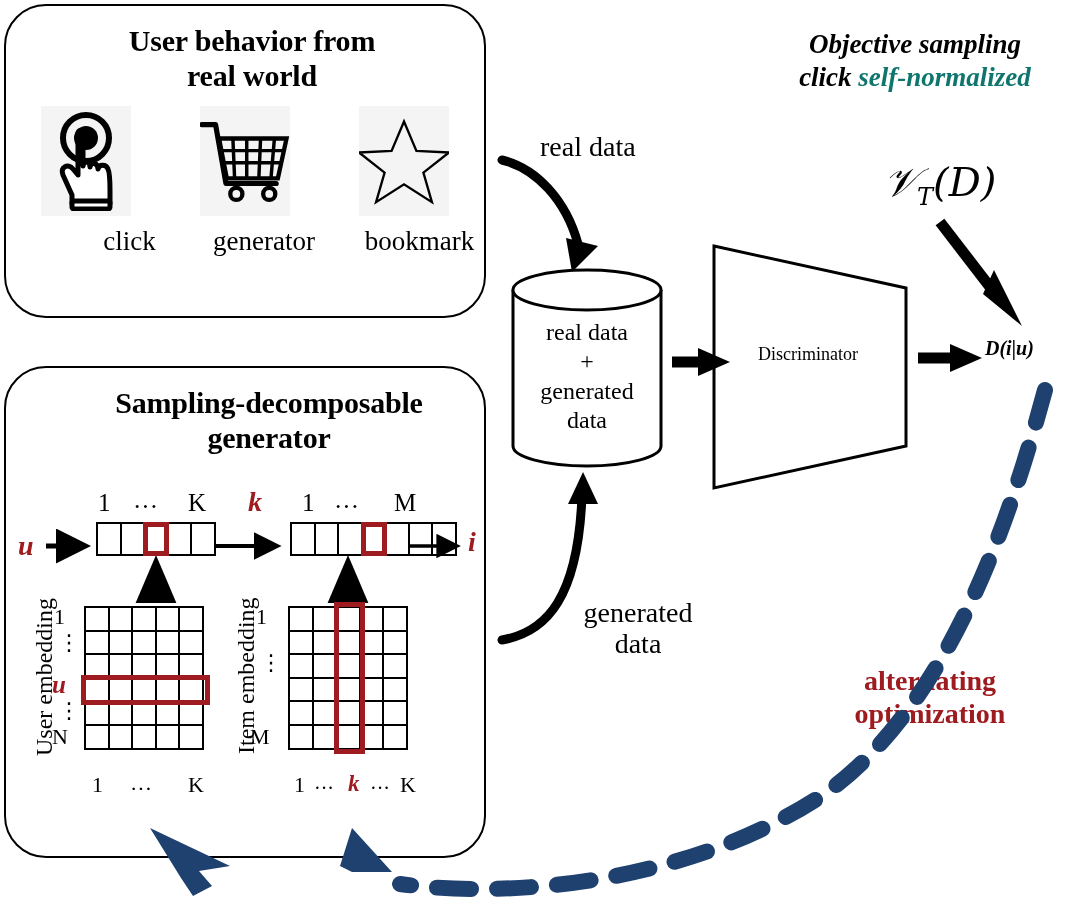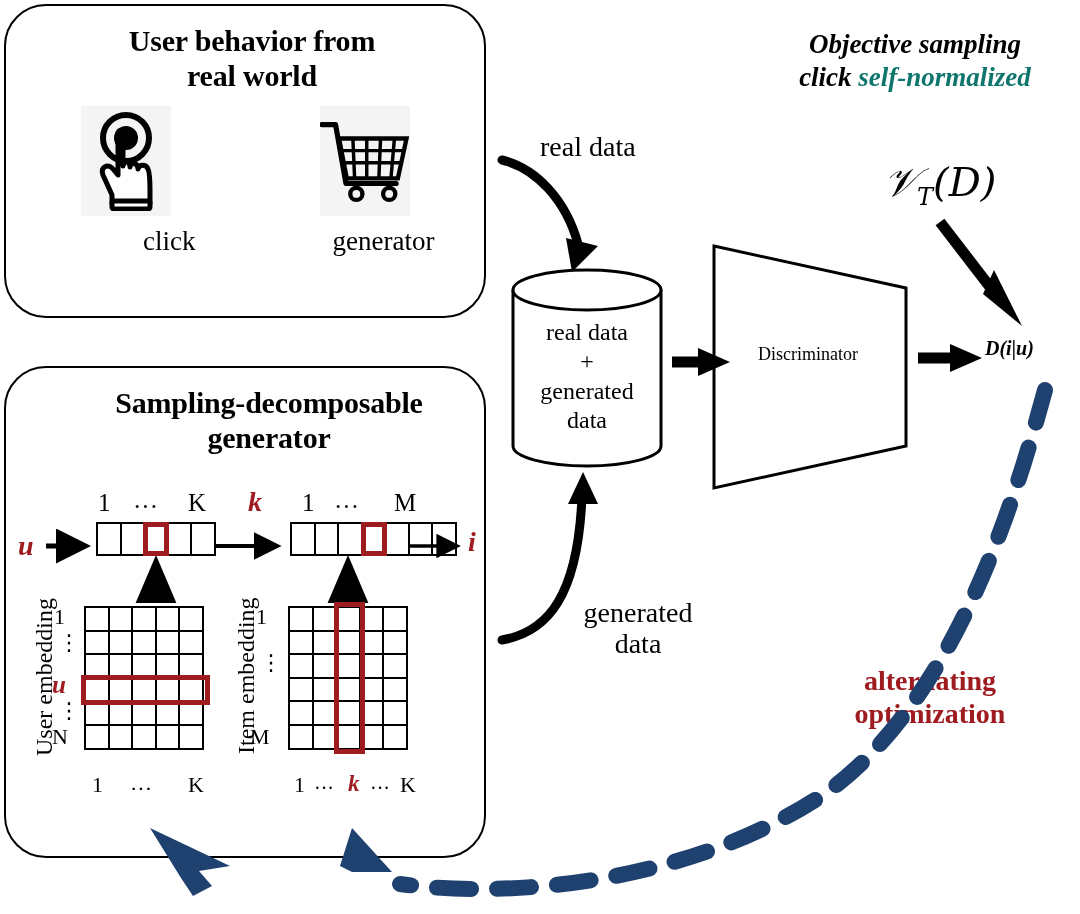--- a/index.html
+++ b/index.html
@@ -229,20 +229,28 @@
           <path d="M22 22 L100 22 L90 68 L31 68 Z" fill="none" stroke="#000" stroke-width="5"></path>
           <path d="M26 36 L97 36 M29 50 L93 50" fill="none" stroke="#000" stroke-width="4"></path>
           <path d="M38 22 L40 68 M54 22 L54 68 M70 22 L68 68 M86 22 L82 68" fill="none" stroke="#000" stroke-width="4"></path>
           <circle cx="42" cy="86" r="7" fill="none" stroke="#000" stroke-width="5"></circle>
           <circle cx="80" cy="86" r="7" fill="none" stroke="#000" stroke-width="5"></circle>
         </svg>
       </div>
       <div class="icon-caption">generator</div>
     </div>
 
+    <div class="icon-cell">
+      <div class="icon-box">
+        <svg width="116" height="110" viewBox="0 0 116 110">
+          <polygon points="58,4 74,42 116,44 83,70 94,108 58,85 22,108 33,70 0,44 42,42" fill="none" stroke="#000" stroke-width="3"></polygon>
+        </svg>
+      </div>
+      <div class="icon-caption">bookmark</div>
+    </div>
 
   </div>
 </div>
 
 <div class="panel" id="panel-generator">
   <div class="panel-title">
     <div>Sampling-decomposable</div>
     <div>generator</div>
   </div>
 

